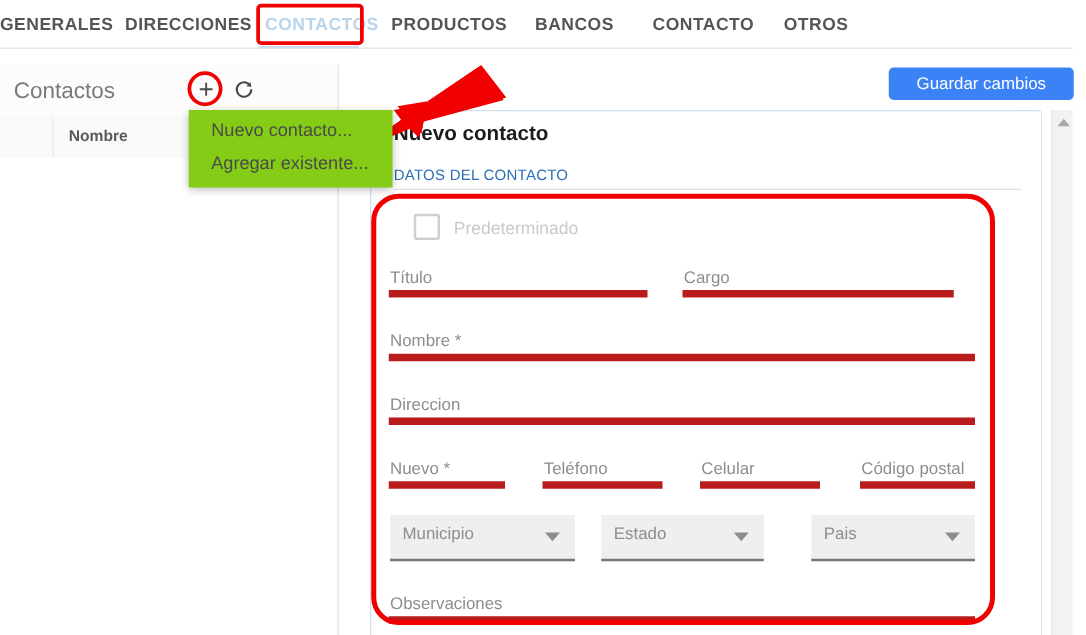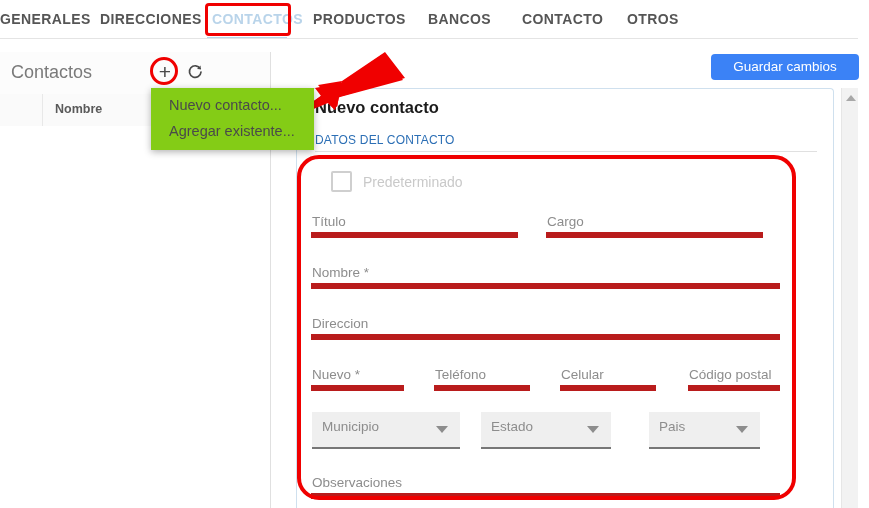--- a/index.html
+++ b/index.html
@@ -400,21 +400,21 @@
 </div>
 
 <div class="select" style="left:312px;top:412px;width:148px;height:37px">
   <span class="slabel">Municipio</span>
   <span class="caret"></span>
 </div>
 <div class="select" style="left:481px;top:412px;width:130px;height:37px">
   <span class="slabel">Estado</span>
   <span class="caret"></span>
 </div>
-<div class="select" style="left:649px;top:412px;width:111px;height:37px">
+<div class="select" style="left:649px;top:412px;width:131px;height:37px">
   <span class="slabel">Pais</span>
   <span class="caret"></span>
 </div>
 
 <div id="scrollbar">
   <div id="scroll-up"></div>
 </div>
 <div id="right-edge"></div>
 
 <div id="red-box-tab"></div>

